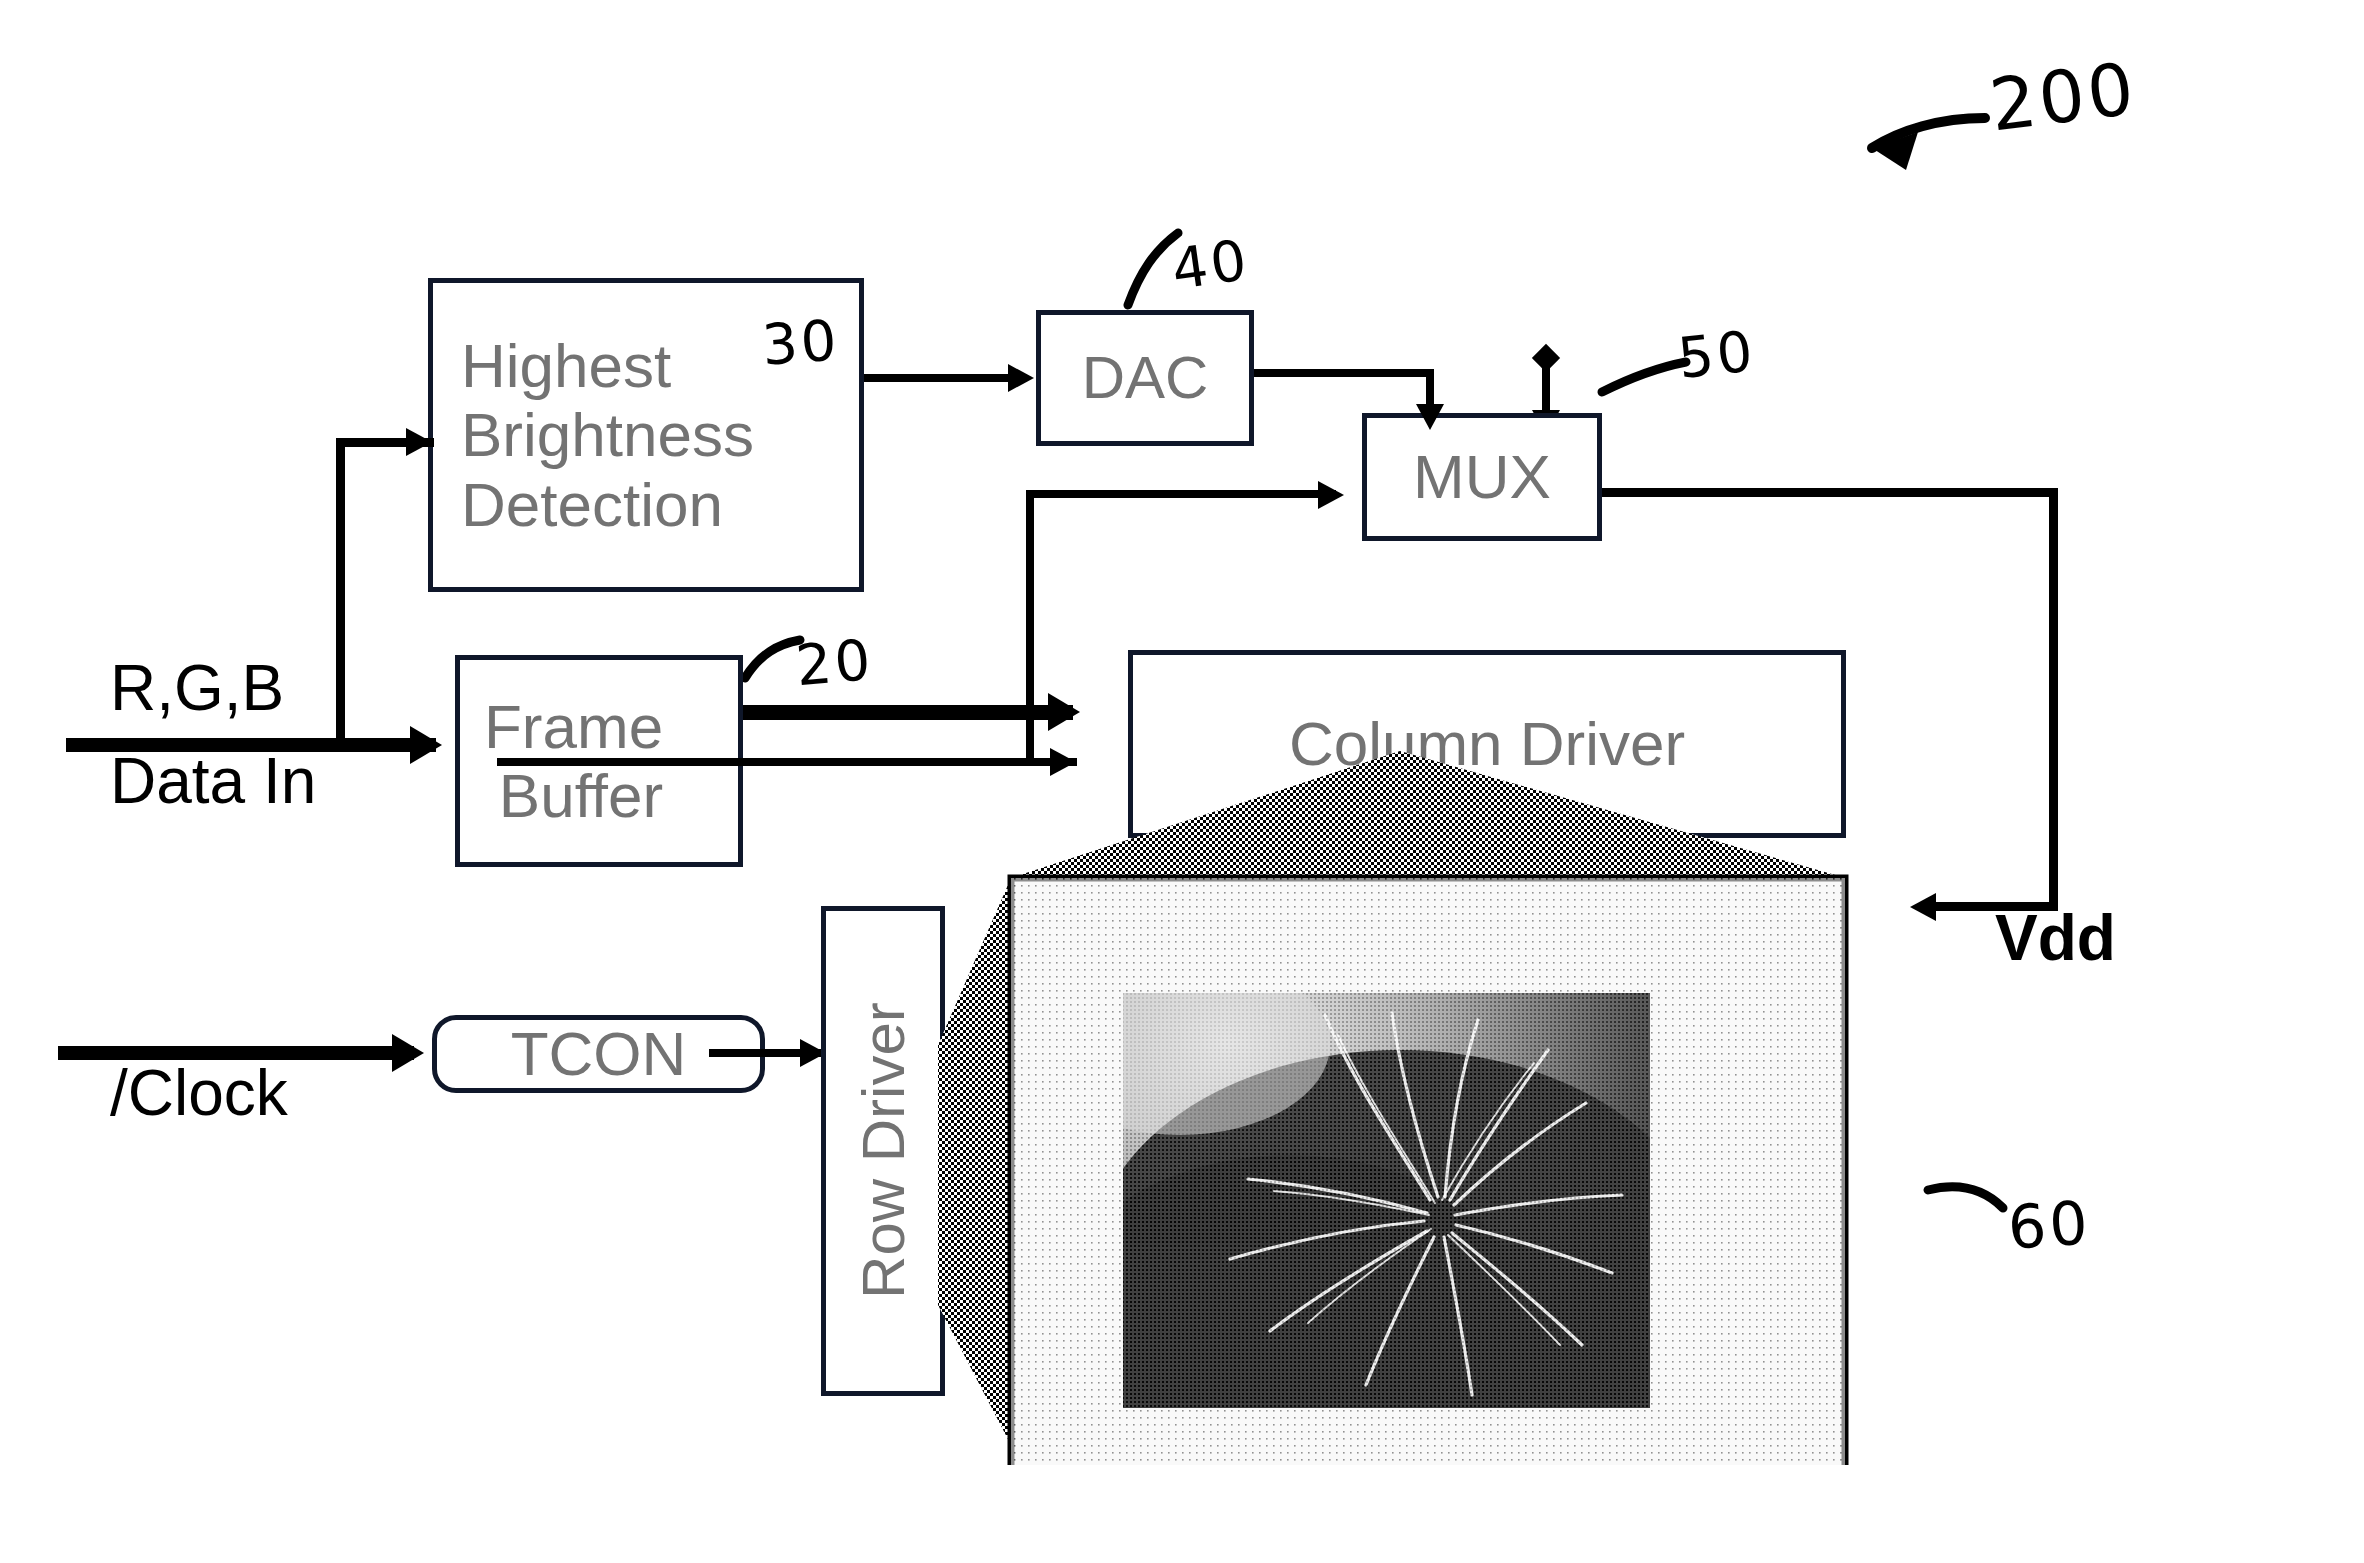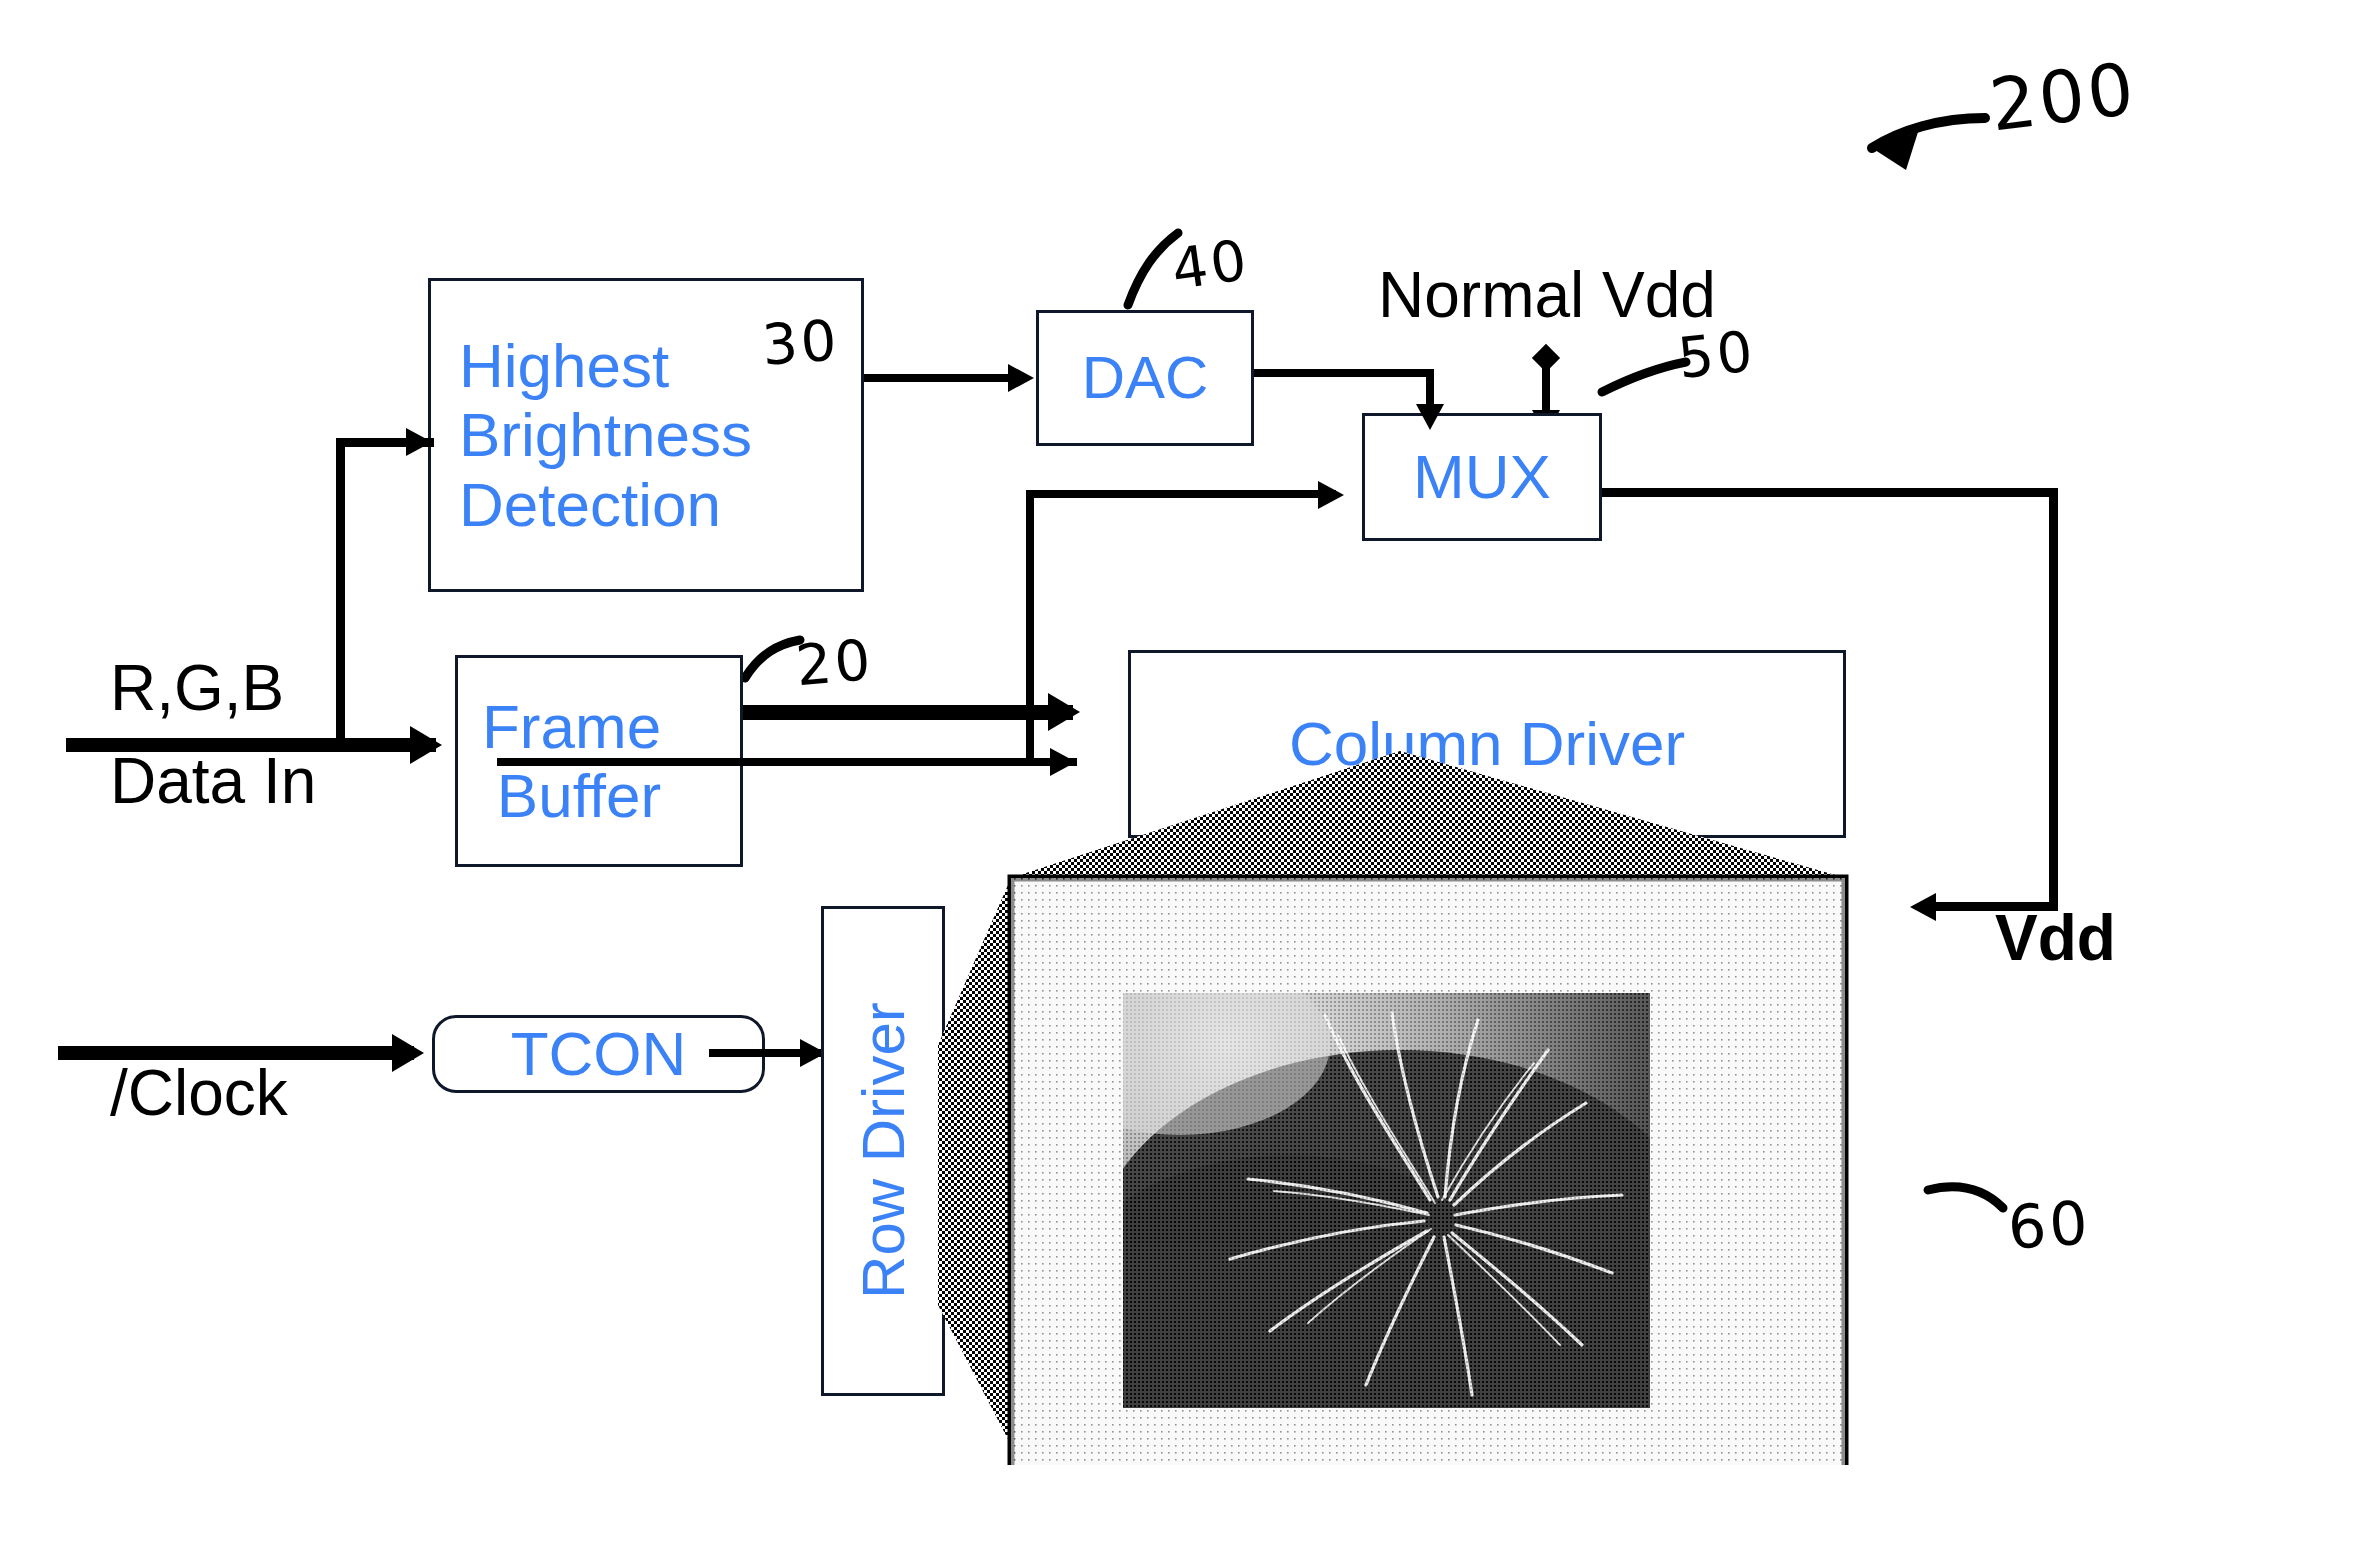--- a/index.html
+++ b/index.html
@@ -16,29 +16,29 @@
     position: relative;
     width: 2364px;
     height: 1563px;
     background: #ffffff;
     overflow: hidden;
   }
 
   
   .box {
     position: absolute;
-    border: 3px solid #0f172a;
+    border: 5px solid #0f172a;
     background: #fff;
     box-sizing: border-box;
     display: flex;
     align-items: center;
     justify-content: center;
     text-align: center;
     line-height: 1.12;
-    color: #3b82f6;
+    color: #737373;
   }
   .box .lbl { display: block; padding: 0 6px; }
 
   
   .txt {
     position: absolute;
     white-space: pre;
     line-height: 1.05;
     color: #000;
   }
@@ -116,21 +116,20 @@
 Brightness
 Detection</span>
   </div>
   <div class="hand" style="left:762px; top:310px; font-size:56px; transform:rotate(-4deg);">30</div>
 
   <div class="box" style="left:1036px; top:310px; width:218px; height:136px; font-size:60px;text-align:center;">
     <span class="lbl">DAC</span>
   </div>
   <div class="hand" style="left:1172px; top:232px; font-size:56px; transform:rotate(-8deg);">40</div>
 
-  <div class="txt" style="left:1378px; top:262px; font-size:64px;">Normal Vdd</div>
   <div class="diamond" style="left:1536px; top:348px;"></div>
   <div class="v-line" style="left:1542px; top:366px; width:8px; height:52px;"></div>
   <div class="arrow-d" style="left:1532px; top:410px;"></div>
 
   <div class="box" style="left:1362px; top:413px; width:240px; height:128px; font-size:62px;">
     <span class="lbl">MUX</span>
   </div>
   <div class="hand" style="left:1678px; top:322px; font-size:56px; transform:rotate(-6deg);">50</div>
 
   <div class="h-line" style="left:1254px; top:369px; width:180px; height:8px;"></div>

